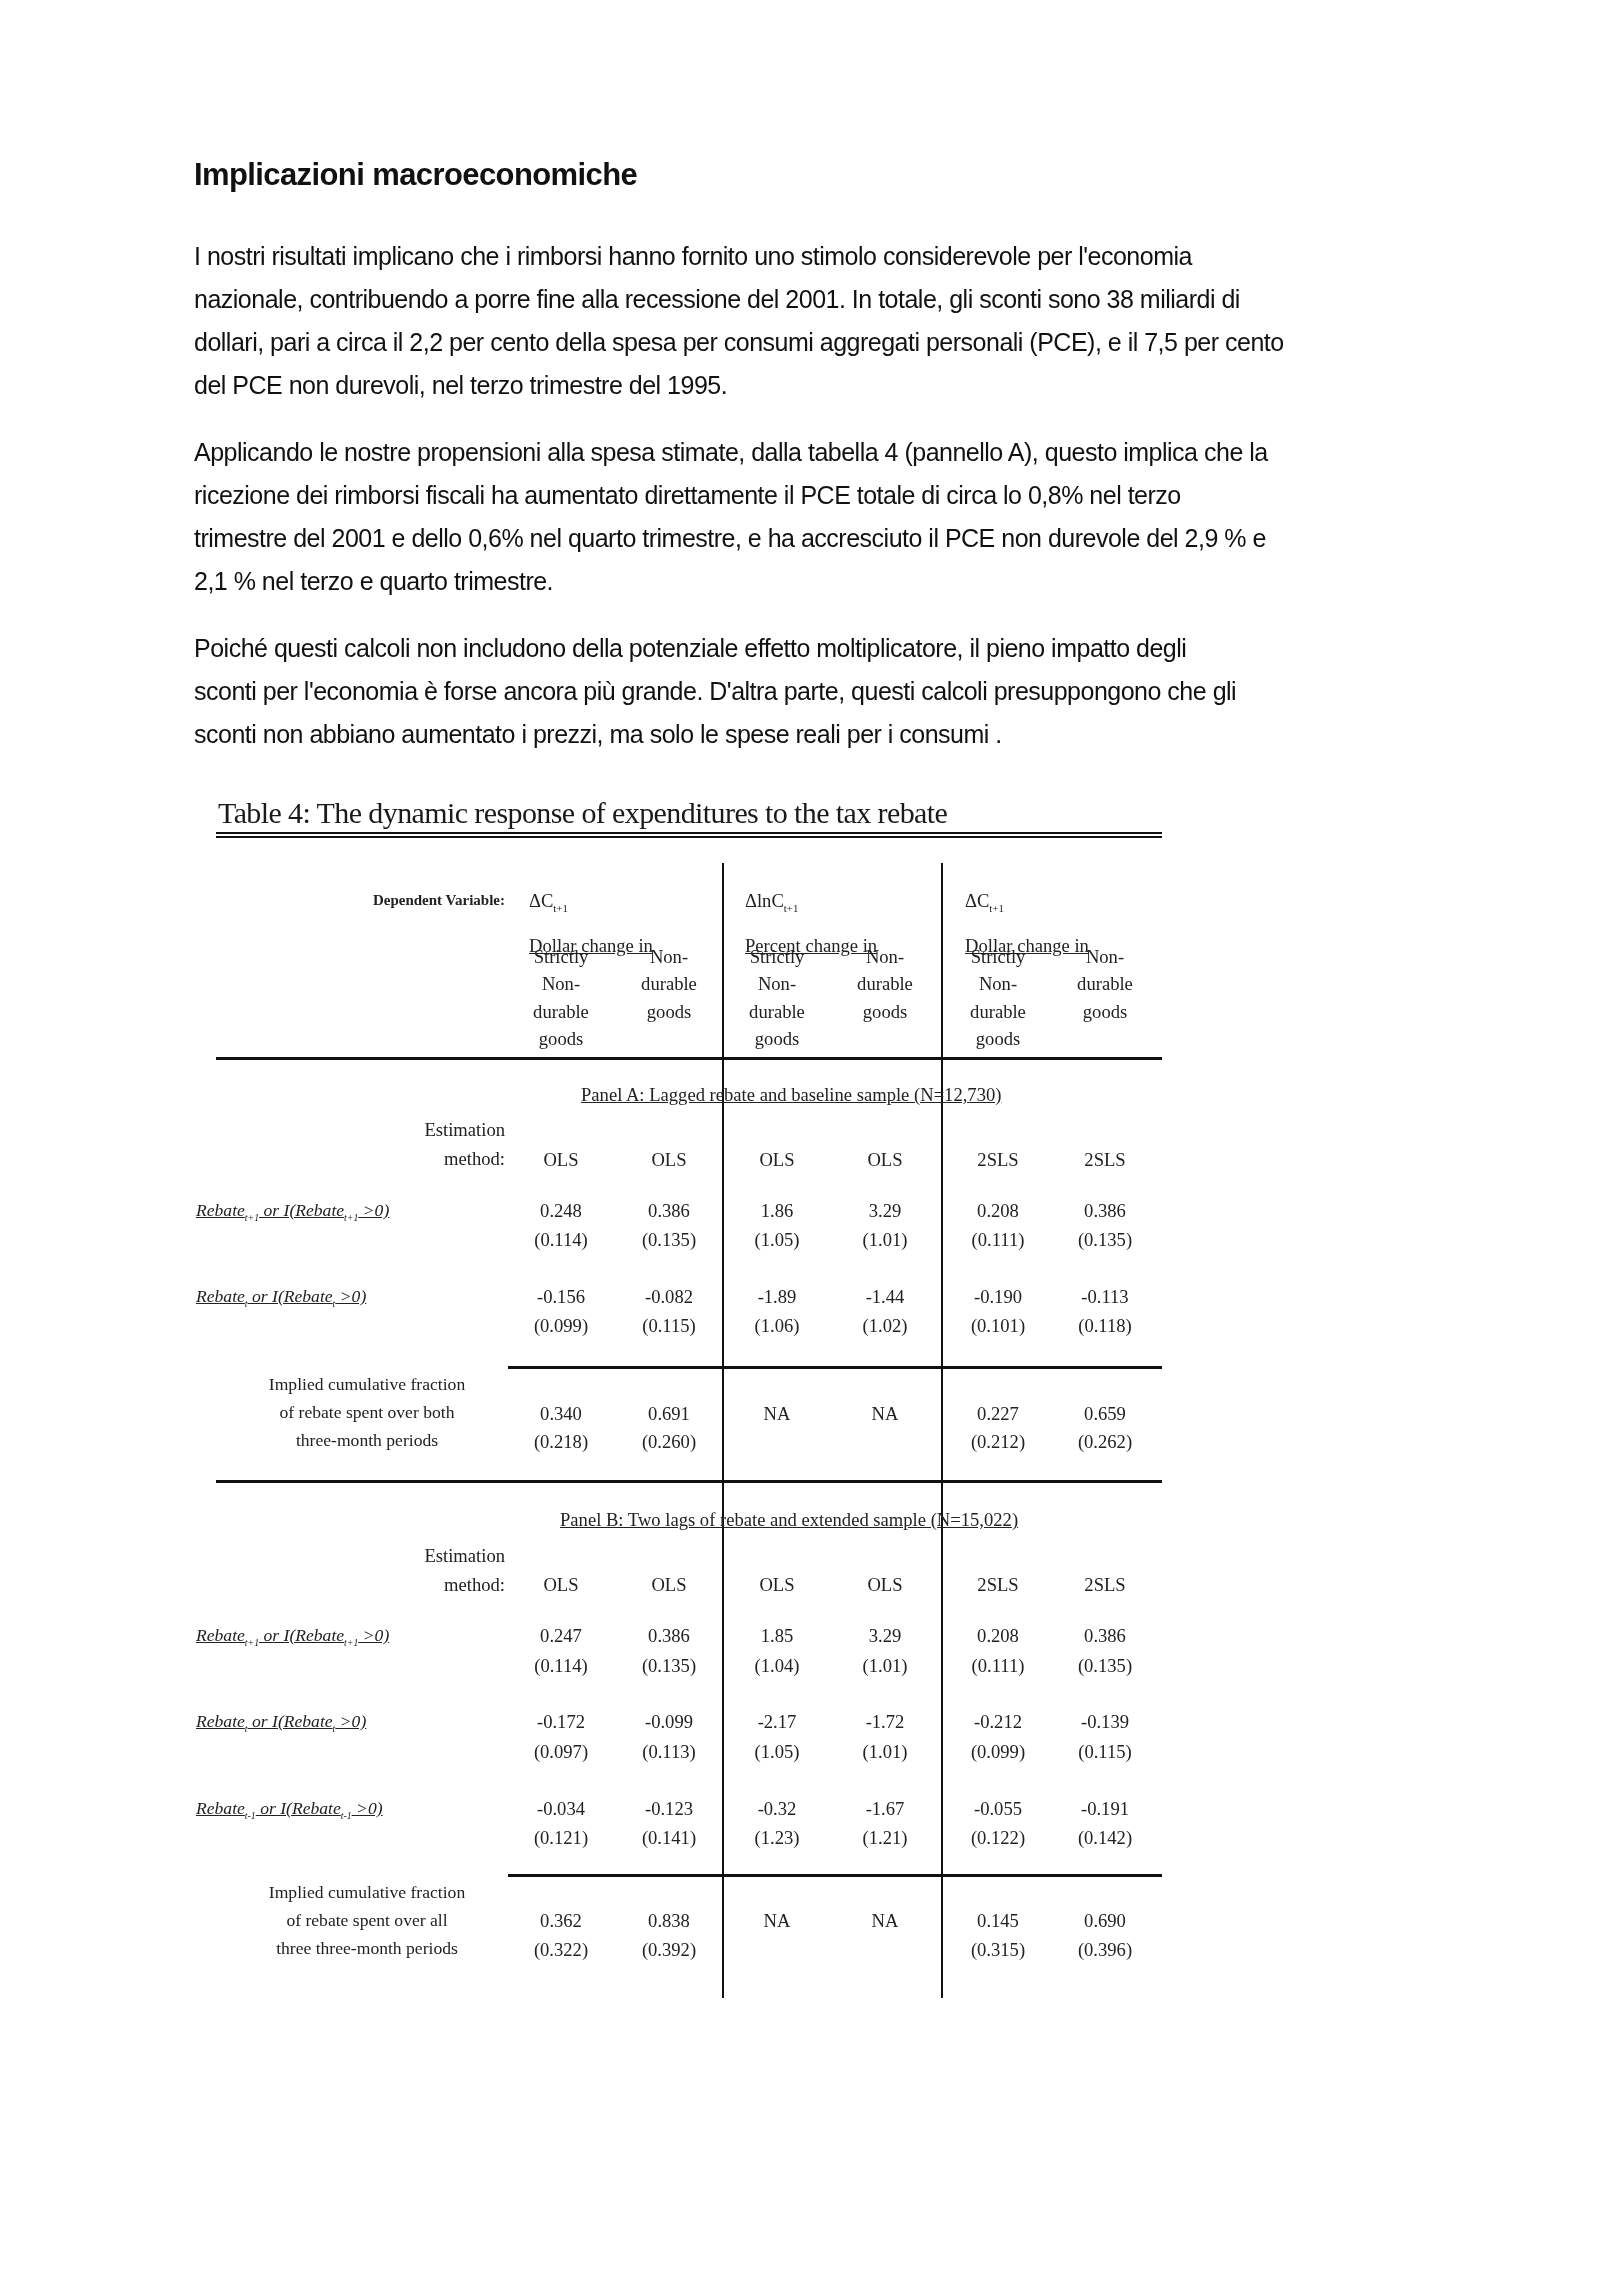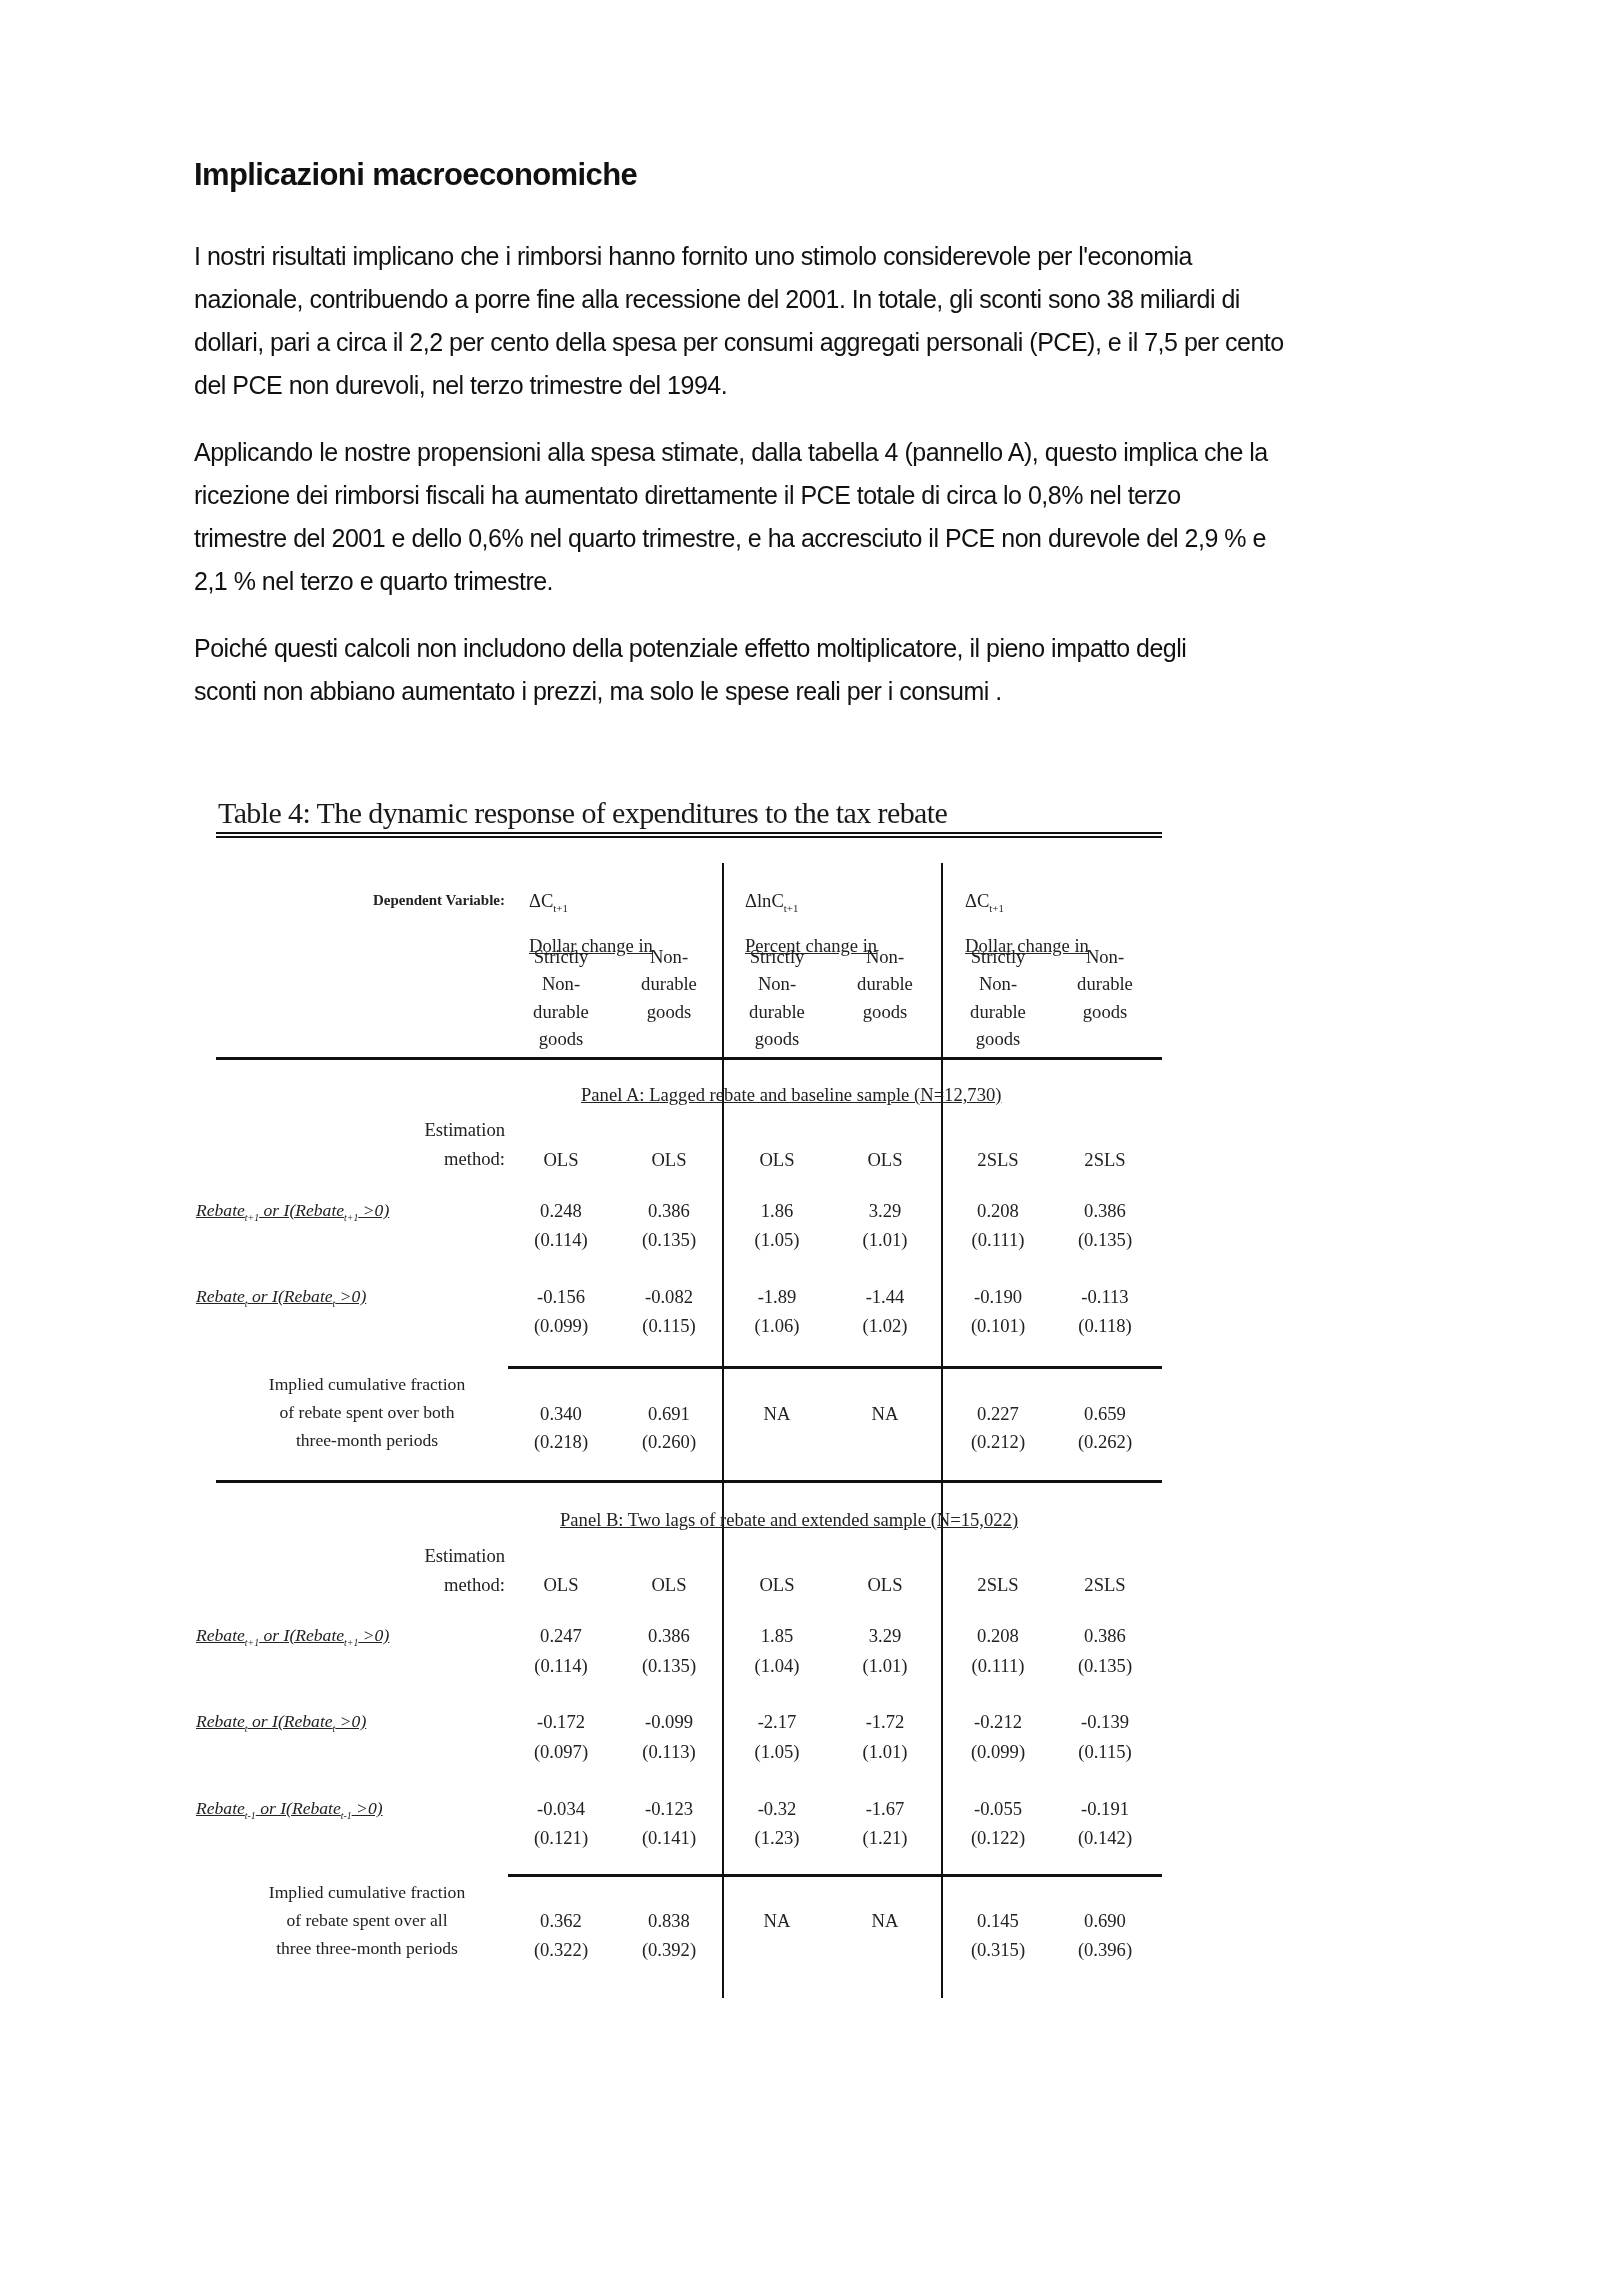--- a/index.html
+++ b/index.html
@@ -47,30 +47,31 @@
   </style>
 </head>
 <body>
 
 <h1 class="heading">Implicazioni macroeconomiche</h1>
 
 <div class="para" id="p1">
   <span class="line">I nostri risultati implicano che i rimborsi hanno fornito uno stimolo considerevole per l'economia</span>
   <span class="line">nazionale, contribuendo a porre fine alla recessione del 2001. In totale, gli sconti sono 38 miliardi di</span>
   <span class="line">dollari, pari a circa il 2,2 per cento della spesa per consumi aggregati personali (PCE), e il 7,5 per cento</span>
-  <span class="line">del PCE non durevoli, nel terzo trimestre del 1994.</span>
+  <span class="line">del PCE non durevoli, nel terzo trimestre del 1995.</span>
 </div>
 <div class="para" id="p2">
   <span class="line">Applicando le nostre propensioni alla spesa stimate, dalla tabella 4 (pannello A), questo implica che la</span>
   <span class="line">ricezione dei rimborsi fiscali ha aumentato direttamente il PCE totale di circa lo 0,8% nel terzo</span>
   <span class="line">trimestre del 2001 e dello 0,6% nel quarto trimestre, e ha accresciuto il PCE non durevole del 2,9 % e</span>
   <span class="line">2,1 % nel terzo e quarto trimestre.</span>
 </div>
 <div class="para" id="p3">
   <span class="line">Poiché questi calcoli non includono della potenziale effetto moltiplicatore, il pieno impatto degli</span>
+  <span class="line">sconti per l'economia è forse ancora più grande. D'altra parte, questi calcoli presuppongono che gli</span>
   <span class="line">sconti non abbiano aumentato i prezzi, ma solo le spese reali per i consumi .</span>
 </div>
 
 <div class="tbl" id="tbl">
   <div class="abs t-title">Table 4: The dynamic response of expenditures to the tax rebate</div>
   <div class="hr" style="left:216px; width:946px; top:832px; height:2px;"></div>
   <div class="hr" style="left:216px; width:946px; top:836px; height:2px;"></div>
 
   <div class="vr" style="left:722px; top:863px; height:1135px;"></div>
   <div class="vr" style="left:941px; top:863px; height:1135px;"></div>

